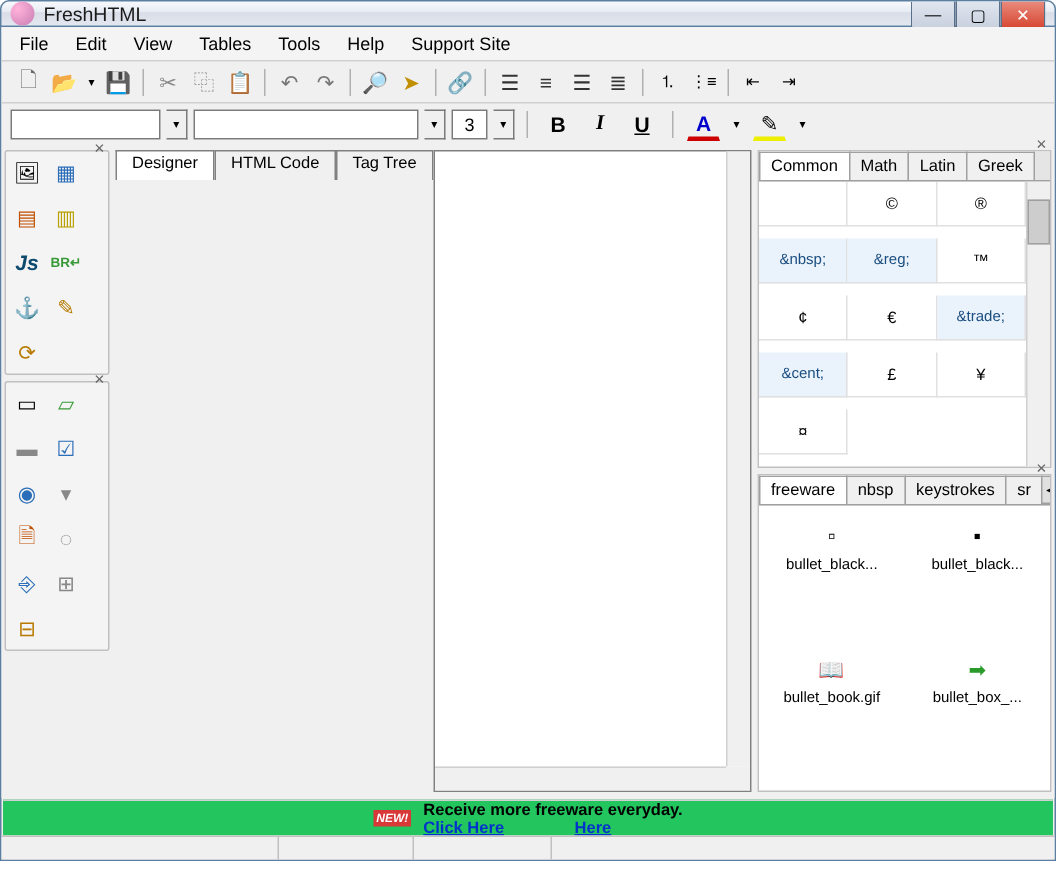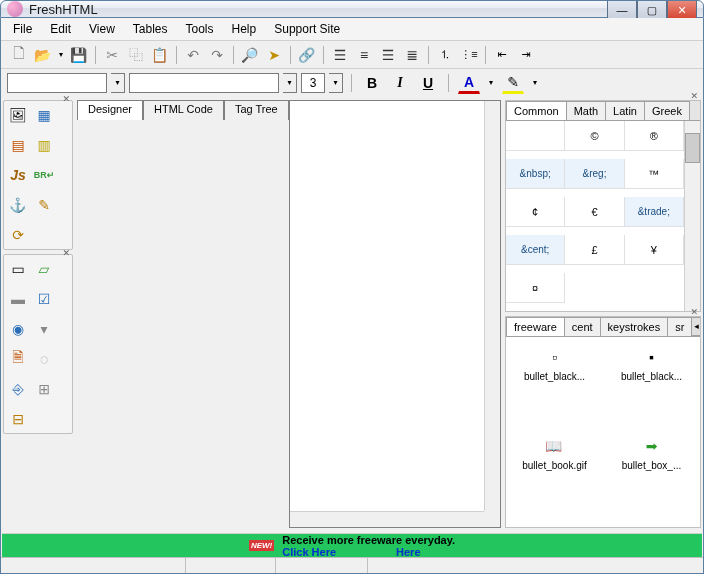--- a/index.html
+++ b/index.html
@@ -161,21 +161,21 @@
 
   <div class="workspace">
 
     <div class="left-panels">
       <div class="left-panel">
         <span class="panel-close">✕</span>
         <span class="tool-icon">🖼</span>
         <span class="tool-icon" style="color:#2a6db8;">▦</span>
         <span class="tool-icon" style="color:#c05000;">▤</span>
         <span class="tool-icon" style="color:#b8a000;">▥</span>
-        <span class="tool-icon" style="color:#a16207;font-style:italic;font-weight:bold;">Js</span>
+        <span class="tool-icon" style="color:#0c4a6e;font-style:italic;font-weight:bold;">Js</span>
         <span class="tool-icon" style="color:#3a9a3a;font-size:9px;font-weight:bold;">BR↵</span>
         <span class="tool-icon" style="color:#2a6db8;">⚓</span>
         <span class="tool-icon" style="color:#b87a00;">✎</span>
         <span class="tool-icon" style="color:#b87a00;">⟳</span>
       </div>
       <div class="left-panel">
         <span class="panel-close">✕</span>
         <span class="tool-icon">▭</span>
         <span class="tool-icon" style="color:#3a9a3a;">▱</span>
         <span class="tool-icon" style="color:#888;">▬</span>
@@ -232,21 +232,21 @@
           <div class="sym-scroll">
               <div class="thumb"></div>
             </div>
         </div>
       </div>
 
       <div class="right-panel">
         <span class="panel-close-x">✕</span>
         <div class="r-tabs">
           <div class="r-tab active">freeware</div>
-          <div class="r-tab">cent</div>
+          <div class="r-tab">nbsp</div>
           <div class="r-tab">keystrokes</div>
           <div class="r-tab">sr</div>
           <div class="r-tab-nav">◂</div>
           <div class="r-tab-nav">▸</div>
         </div>
         <div class="panel-body">
           <div class="bullet-grid">
             <div class="bullet-item">
               <div class="bullet-icon-box">▫</div>
               <div>bullet_black...</div>
@@ -267,21 +267,21 @@
         </div>
       </div>
 
     </div>
   </div>
 
   <div class="footer">
     <span class="new">NEW!</span>
     <div style="display:flex;flex-direction:column;align-items:flex-start;">
       <span style="font-weight:bold;">Receive more freeware everyday.</span>
-      <div style="display:flex;gap:60px;">
+      <div style="display:flex;gap:47px;">
         <a>Click Here</a>
         <a>Here</a>
       </div>
     </div>
   </div>
 
   <div class="statusbar">
     <div class="cell1"></div>
     <div class="cell2"></div>
     <div class="cell3"></div>

